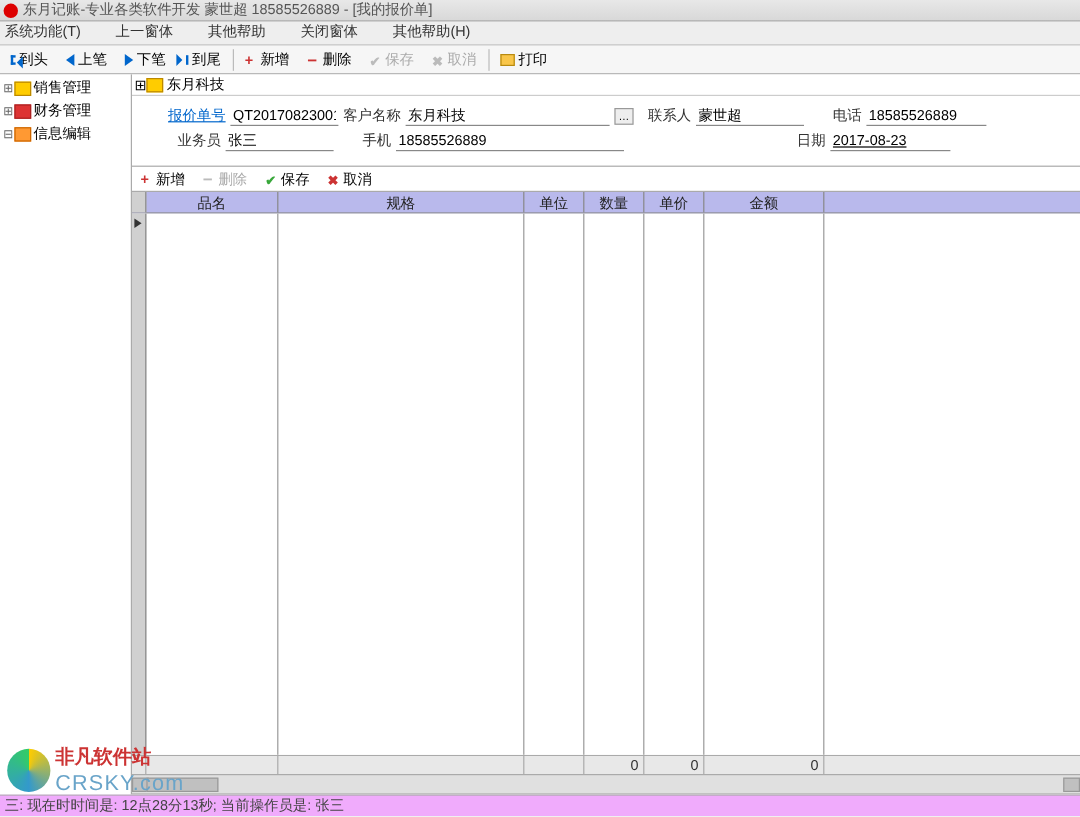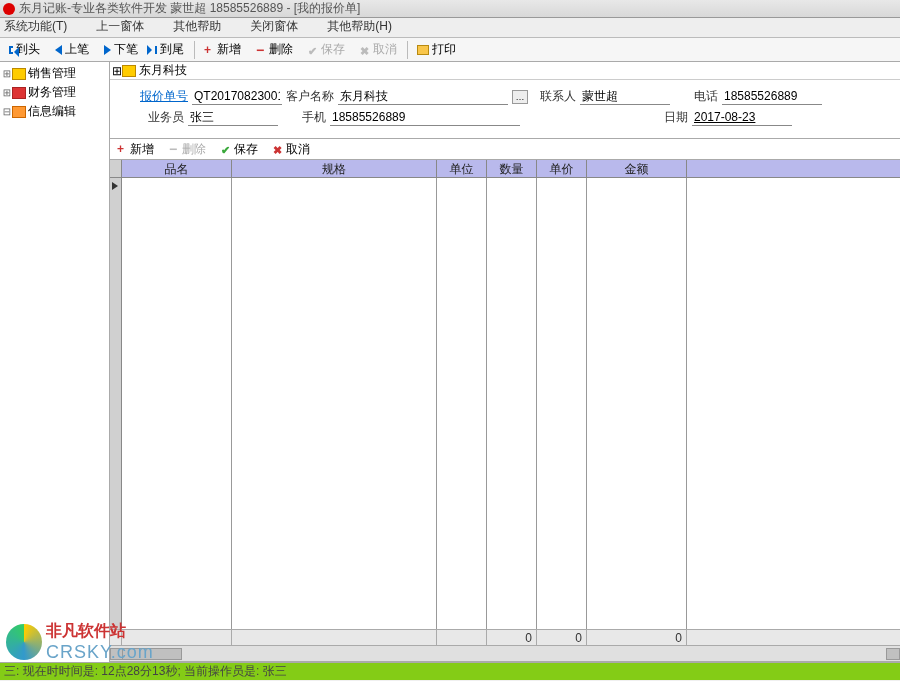--- a/index.html
+++ b/index.html
@@ -67,21 +67,21 @@
 .gb-col { border-right:1px solid #999; height:100%;}
 
 .grid-footer { display:flex; height:16px; background:#e8e8e8; border-top:1px solid #aaa;}
 .gf-ind { width:12px; border-right:1px solid #aaa;}
 .gf { border-right:1px solid #aaa; text-align:right; padding-right:4px; line-height:16px; color:#333;}
 
 .hscroll { height:16px; background:#e0e0e0; border-top:1px solid #aaa; position:relative;}
 .hscroll .thumb { position:absolute; left:12px; top:2px; width:60px; height:12px; background:#c0c0c0; border:1px solid #999;}
 .hscroll .arrow { position:absolute; top:2px; width:14px;height:12px;background:#c0c0c0;border:1px solid #999;}
 
-.statusbar { height:18px; background:#84cc16; border-top:1px solid #aaa; display:flex; align-items:flex-end; padding:0 4px; color:#444;}
+.statusbar { height:18px; background:#f0abfc; border-top:1px solid #aaa; display:flex; align-items:flex-end; padding:0 4px; color:#444;}
 
 .watermark { position:absolute; left:6px; bottom:18px; pointer-events:none; }
 .watermark .logo { width:36px;height:36px;border-radius:50%;background:conic-gradient(#fc0,#39c,#3c6);}
 .watermark .txt1 { font-size:16px; font-weight:bold; color:#c33; }
 .watermark .txt2 { font-size:18px; color:#69a4c9; letter-spacing:1px;}
 </style>
 </head>
 <body>
 
 <div class="titlebar">

